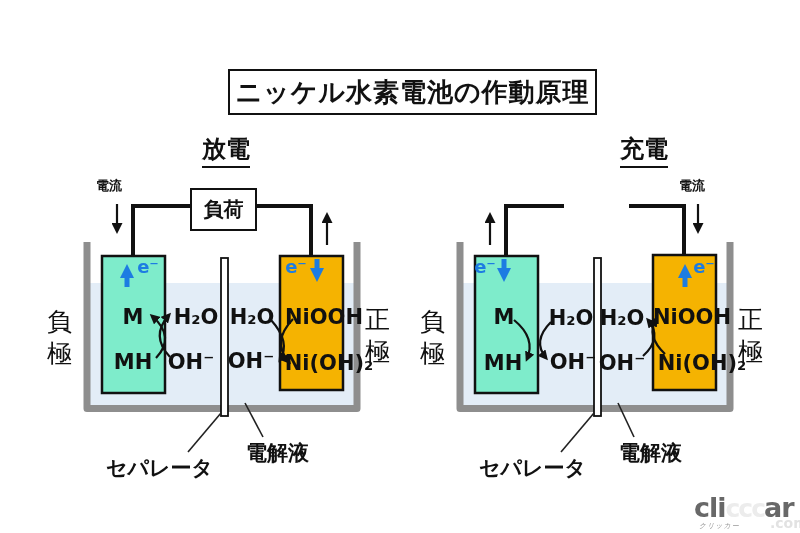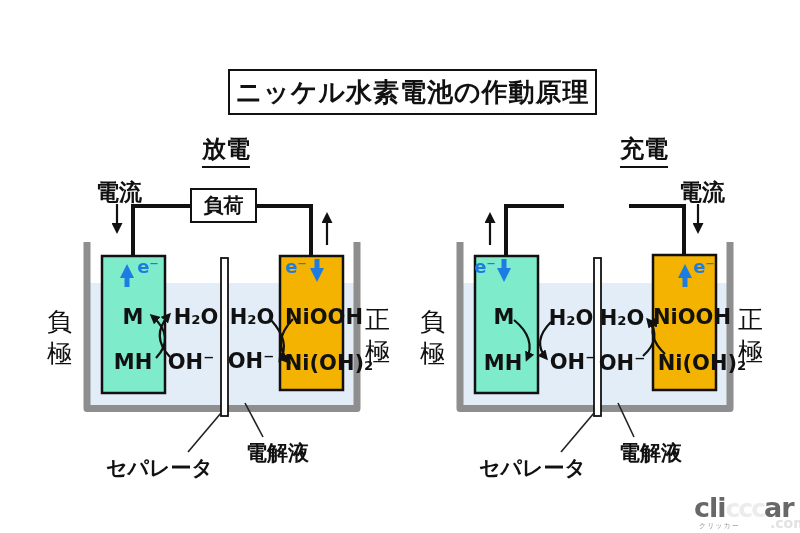--- a/index.html
+++ b/index.html
@@ -10,23 +10,23 @@
   .stage svg{position:absolute;left:0;top:0;z-index:1;}
   .lbl{position:absolute;z-index:2;font-weight:700;white-space:nowrap;color:#111;}
   .ctr{transform:translate(-50%,-50%);}
   .title-box{
     position:absolute;z-index:2;left:228px;top:69px;width:369px;height:46px;
     border:2.5px solid #111;box-sizing:border-box;background:#fff;
     display:flex;align-items:center;justify-content:center;
     font-size:26px;font-weight:700;letter-spacing:1px;
   }
   .heading{font-size:24px;border-bottom:2.5px solid #111;padding-bottom:1px;}
-  .current{font-size:23px;}
+  .current{font-size:13px;}
   .cbox{
-    position:absolute;z-index:2;width:67px;height:35px;border:2.5px solid #111;
+    position:absolute;z-index:2;width:67px;height:43px;border:2.5px solid #111;
     box-sizing:border-box;background:#fff;display:flex;align-items:center;justify-content:center;
     font-size:20px;font-weight:700;
   }
   .pole{
     position:absolute;z-index:2;width:27px;font-size:25px;font-weight:400;line-height:1.28;
     word-break:break-all;text-align:center;
   }
   .species{font-size:21px;}
   .electron{font-size:18px;color:#1d7ce2;}
   .bottom-label{font-size:21px;}
@@ -130,17 +130,17 @@
   <div class="lbl ctr species" style="left:692px;top:317px;">NiOOH</div>
   <div class="lbl ctr species" style="left:702px;top:363px;">Ni(OH)₂</div>
 
   <div class="lbl bottom-label" style="left:106px;top:454px;">セパレータ</div>
   <div class="lbl bottom-label" style="left:246px;top:439px;">電解液</div>
   <div class="lbl bottom-label" style="left:479px;top:454px;">セパレータ</div>
   <div class="lbl bottom-label" style="left:619px;top:439px;">電解液</div>
 
   <div class="wm" style="left:694px;top:492px;">
     <span class="wm-main">cli</span><span class="wm-faint">ccc</span><span class="wm-main">ar</span>
-    <div class="wm-kana" style="position:absolute;left:5px;top:29px;">クリッカー</div>
+    <div class="wm-kana" style="position:absolute;left:5px;top:29px;font-style:italic;">クリッカー</div>
     <div class="wm-com" style="position:absolute;left:76px;top:23px;">.com</div>
   </div>
 
 </div>
 
 </body></html>

